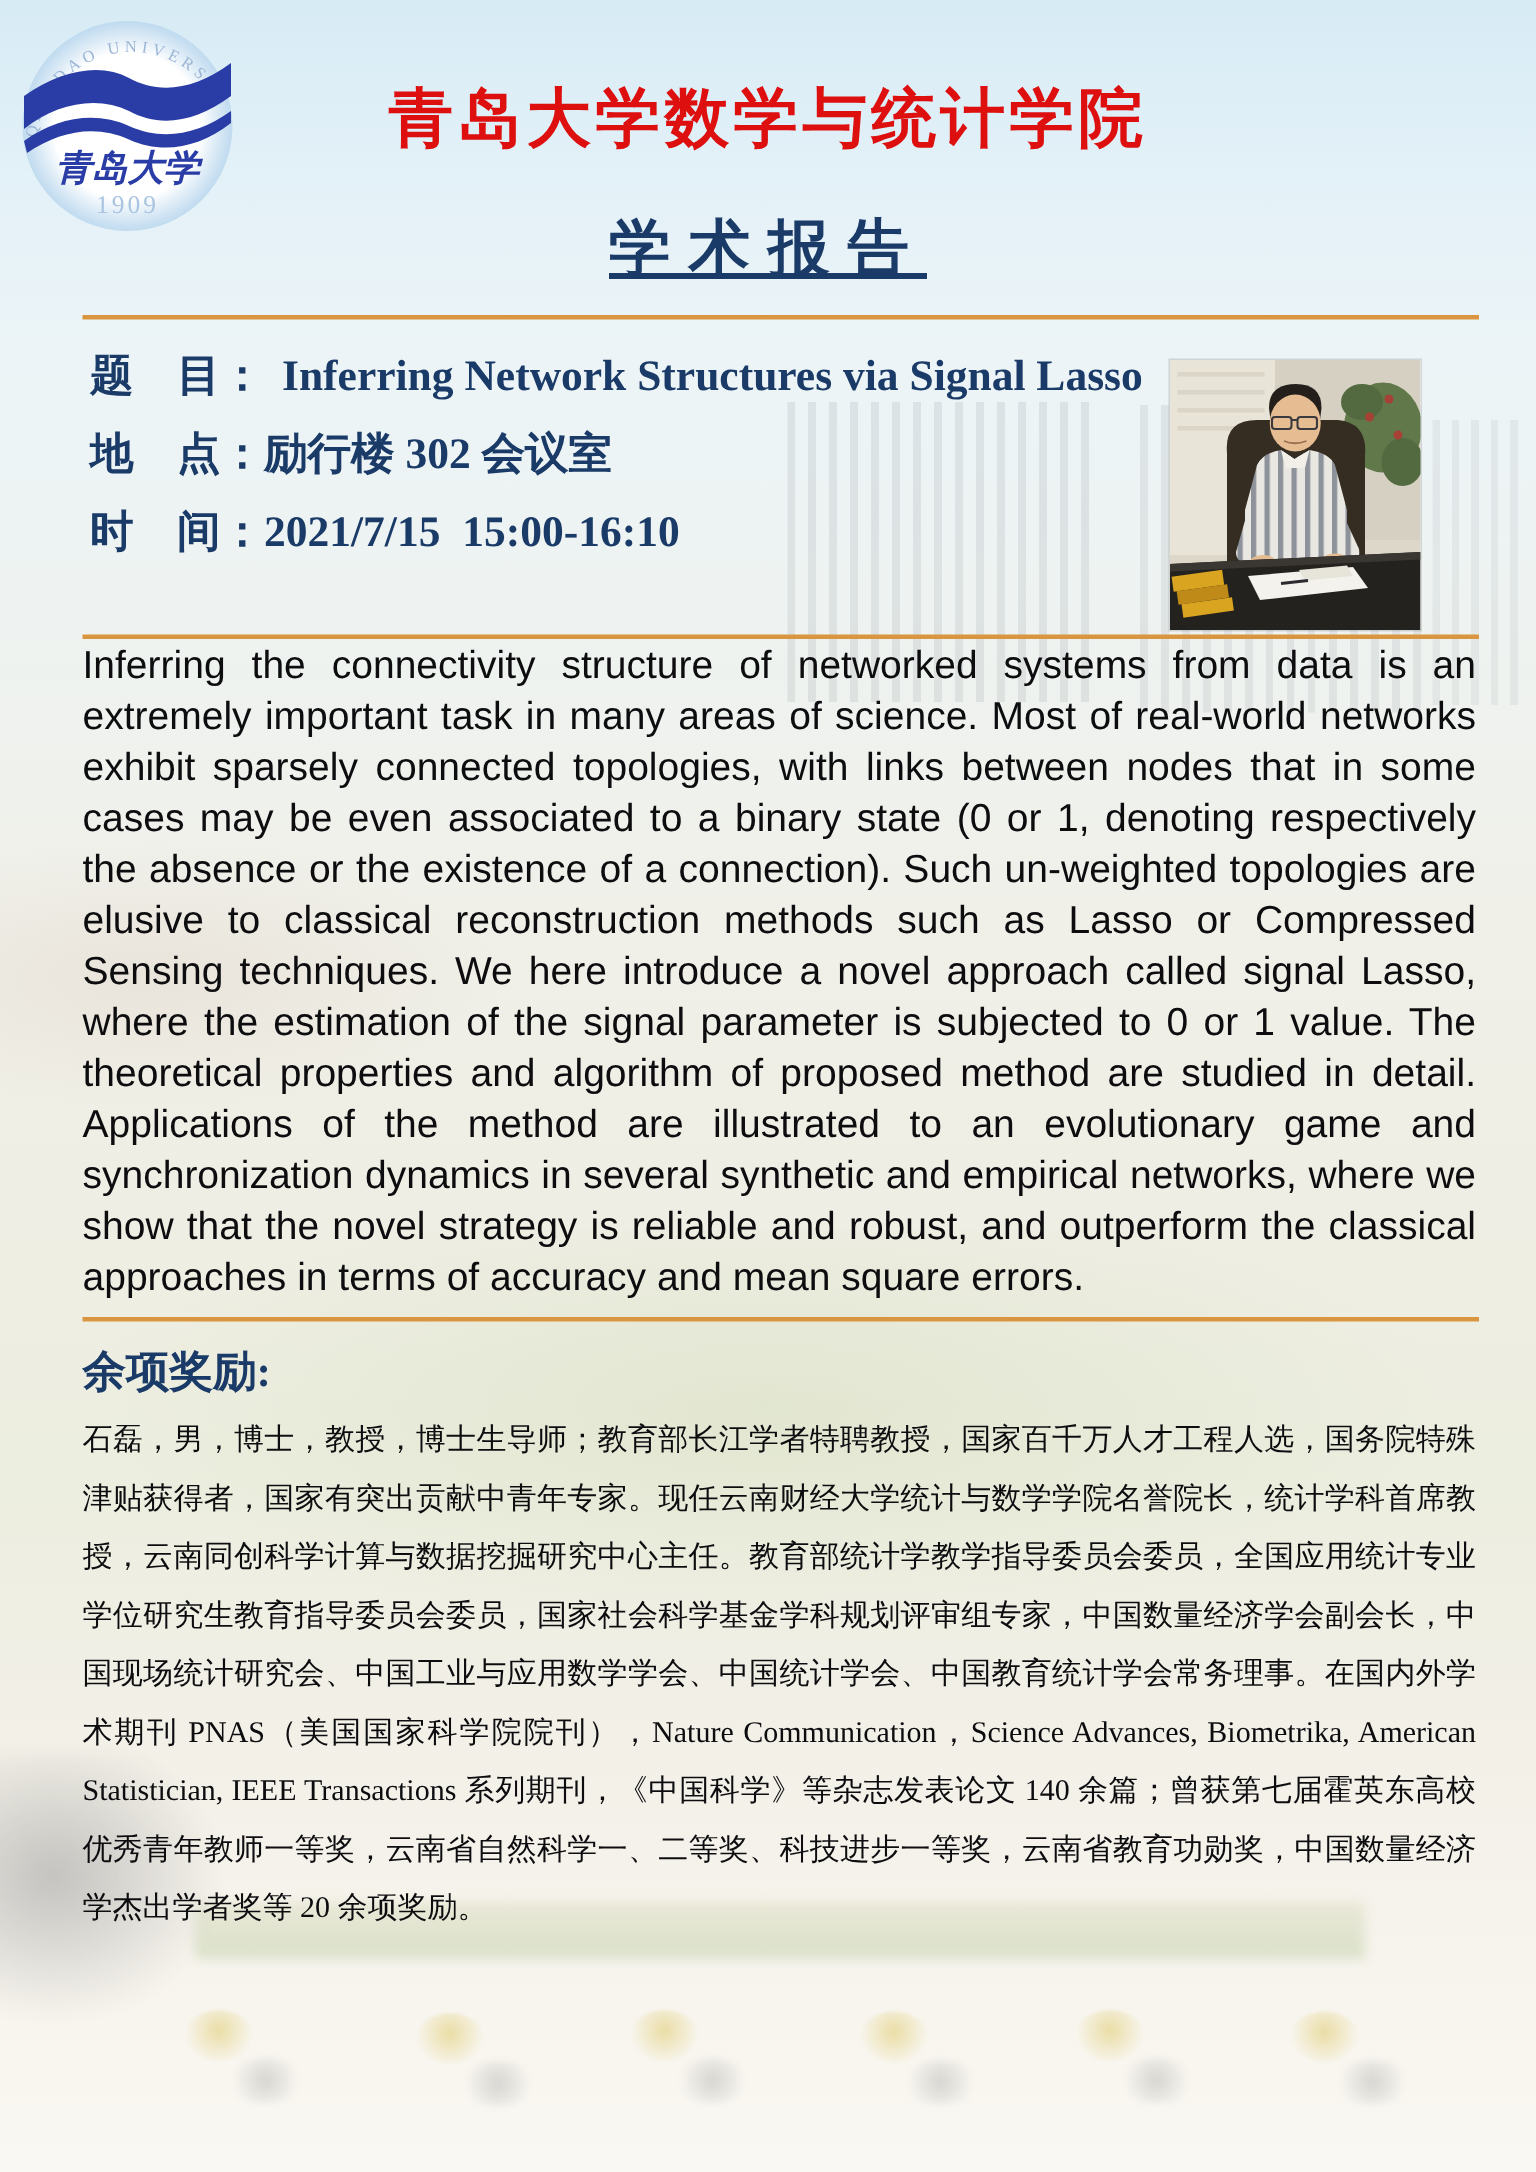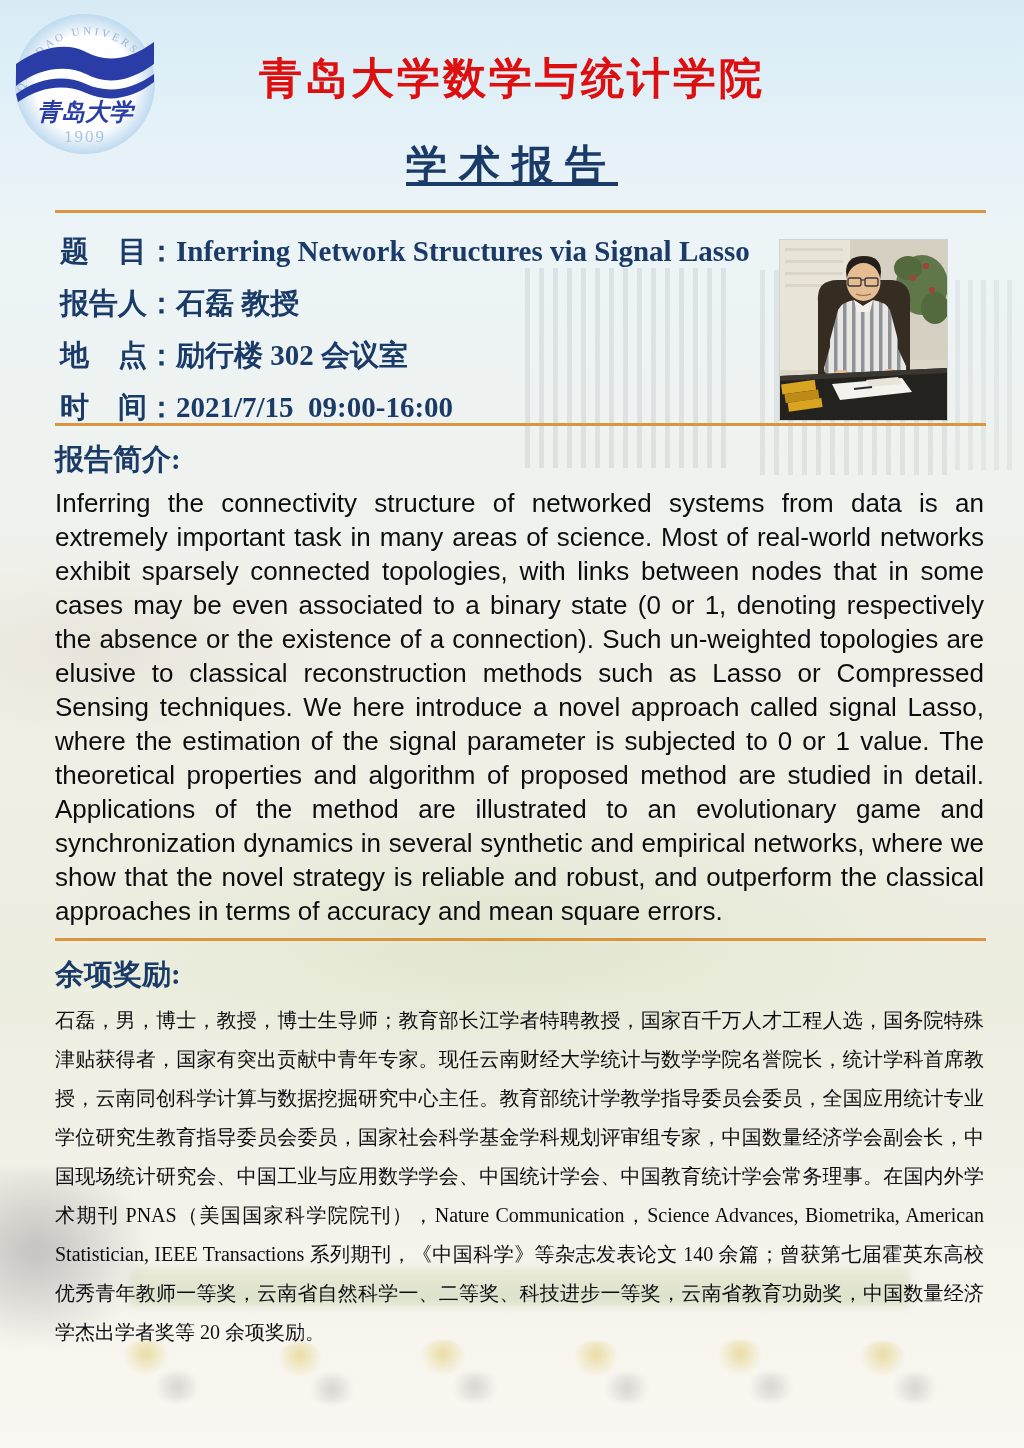--- a/index.html
+++ b/index.html
@@ -76,21 +76,21 @@
   }
   .rule-1 { margin-top:17px; }
   .rule-2 { margin-top:8px; }
   .rule-3 { margin-top:10px; }
   .info-section { position:relative; padding:22px 0 0 60px; height:180px; }
   .info-row {
     font-size:29px; font-weight:bold; color:#1a3a68;
     margin:0 0 19px 0; line-height:33px;
     font-family: "Liberation Serif", "DejaVu Serif", serif;
   }
-  .info-row .en-serif { font-family:"Liberation Serif","DejaVu Serif",serif; }
+  .info-row .en-serif { font-family:"Liberation Serif","DejaVu Serif",serif;margin-left:12px; }
   .num { font-family:Liberation Serif, serif; }
   .photo-frame {
     position:absolute; left:780px; top:27px; width:167px; height:180px;
     box-shadow: 0 0 0 1px rgba(120,120,120,.25);
   }
   .section-heading {
     font-size:29px; font-weight:bold; color:#1a3a68;
     margin:14px 0 6px 55px;
   }
   .para {
@@ -156,23 +156,22 @@
 
     <div class="titles">
       <h1 class="uni-title">青岛大学数学与统计学院</h1>
       <h2 class="report-title">学术报告</h2>
     </div>
 
     <hr class="rule rule-1">
 
     <div class="info-section">
       <p class="info-row"><span>题　目：</span><span class="en-serif">Inferring Network Structures via Signal Lasso</span></p>
-      <p class="info-row"><span>报告人：</span><span>石磊 教授</span></p>
       <p class="info-row"><span>地　点：</span><span><span>励行楼 </span><span class="num">302</span><span> 会议室</span></span></p>
-      <p class="info-row"><span>时　间：</span><span class="num">2021/7/15 09:00-16:00</span></p>
+      <p class="info-row"><span>时　间：</span><span class="num">2021/7/15 15:00-16:10</span></p>
 
       <div class="photo-frame">
         <svg width="167" height="180" viewBox="0 0 167 180">
           <defs>
             <pattern id="shirtStripes" width="9" height="9" patternUnits="userSpaceOnUse">
               <rect width="9" height="9" fill="#e9e7e1"></rect>
               <rect width="3.5" height="9" fill="#8e929a"></rect>
             </pattern>
           </defs>
 
@@ -228,21 +227,20 @@
             <rect x="4" y="152" width="34" height="9" fill="#c08a18"></rect>
             <rect x="6" y="161" width="34" height="9" fill="#d9a41f"></rect>
           </g>
         </svg>
       </div>
     </div>
 
     <hr class="rule rule-2">
 
     <div>
-      <div class="section-heading">报告简介:</div>
       <p class="para para-abstract">Inferring the connectivity structure of networked systems from data is an extremely important task in many areas of science. Most of real-world networks exhibit sparsely connected topologies, with links between nodes that in some cases may be even associated to a binary state (0 or 1, denoting respectively the absence or the existence of a connection). Such un-weighted topologies are elusive to classical reconstruction methods such as Lasso or Compressed Sensing techniques. We here introduce a novel approach called signal Lasso, where the estimation of the signal parameter is subjected to 0 or 1 value. The theoretical properties and algorithm of proposed method are studied in detail. Applications of the method are illustrated to an evolutionary game and synchronization dynamics in several synthetic and empirical networks, where we show that the novel strategy is reliable and robust, and outperform the classical approaches in terms of accuracy and mean square errors.</p>
     </div>
 
     <hr class="rule rule-3">
 
     <div>
       <div class="section-heading">余项奖励:</div>
       <p class="para para-bio">石磊，男，博士，教授，博士生导师；教育部长江学者特聘教授，国家百千万人才工程人选，国务院特殊津贴获得者，国家有突出贡献中青年专家。现任云南财经大学统计与数学学院名誉院长，统计学科首席教授，云南同创科学计算与数据挖掘研究中心主任。教育部统计学教学指导委员会委员，全国应用统计专业学位研究生教育指导委员会委员，国家社会科学基金学科规划评审组专家，中国数量经济学会副会长，中国现场统计研究会、中国工业与应用数学学会、中国统计学会、中国教育统计学会常务理事。在国内外学术期刊 PNAS（美国国家科学院院刊），Nature Communication，Science Advances, Biometrika, American Statistician, IEEE Transactions 系列期刊，《中国科学》等杂志发表论文 140 余篇；曾获第七届霍英东高校优秀青年教师一等奖，云南省自然科学一、二等奖、科技进步一等奖，云南省教育功勋奖，中国数量经济学杰出学者奖等 20 余项奖励。</p>
     </div>
 

